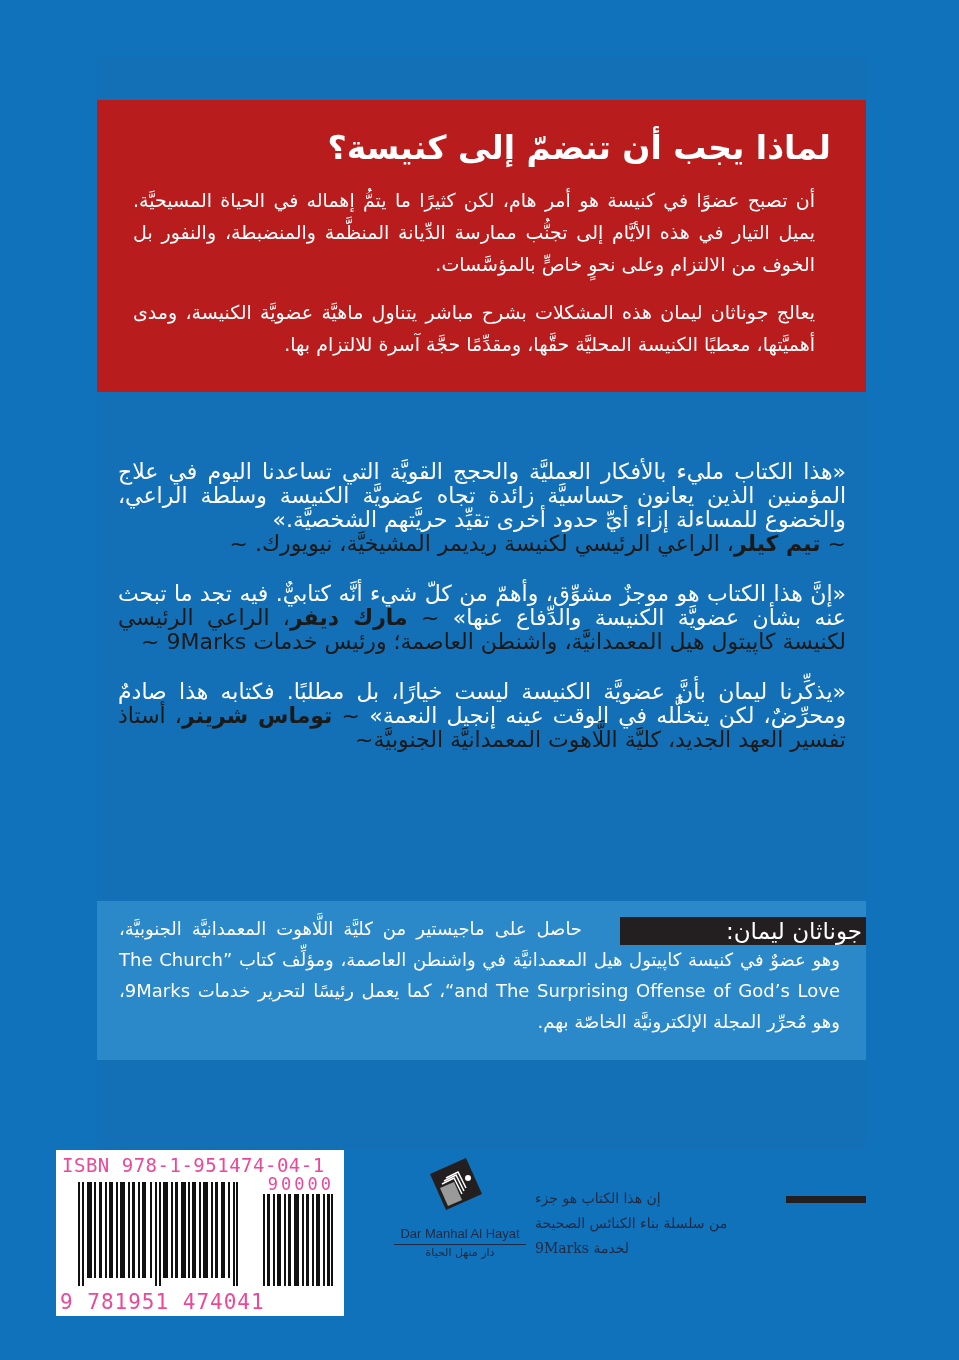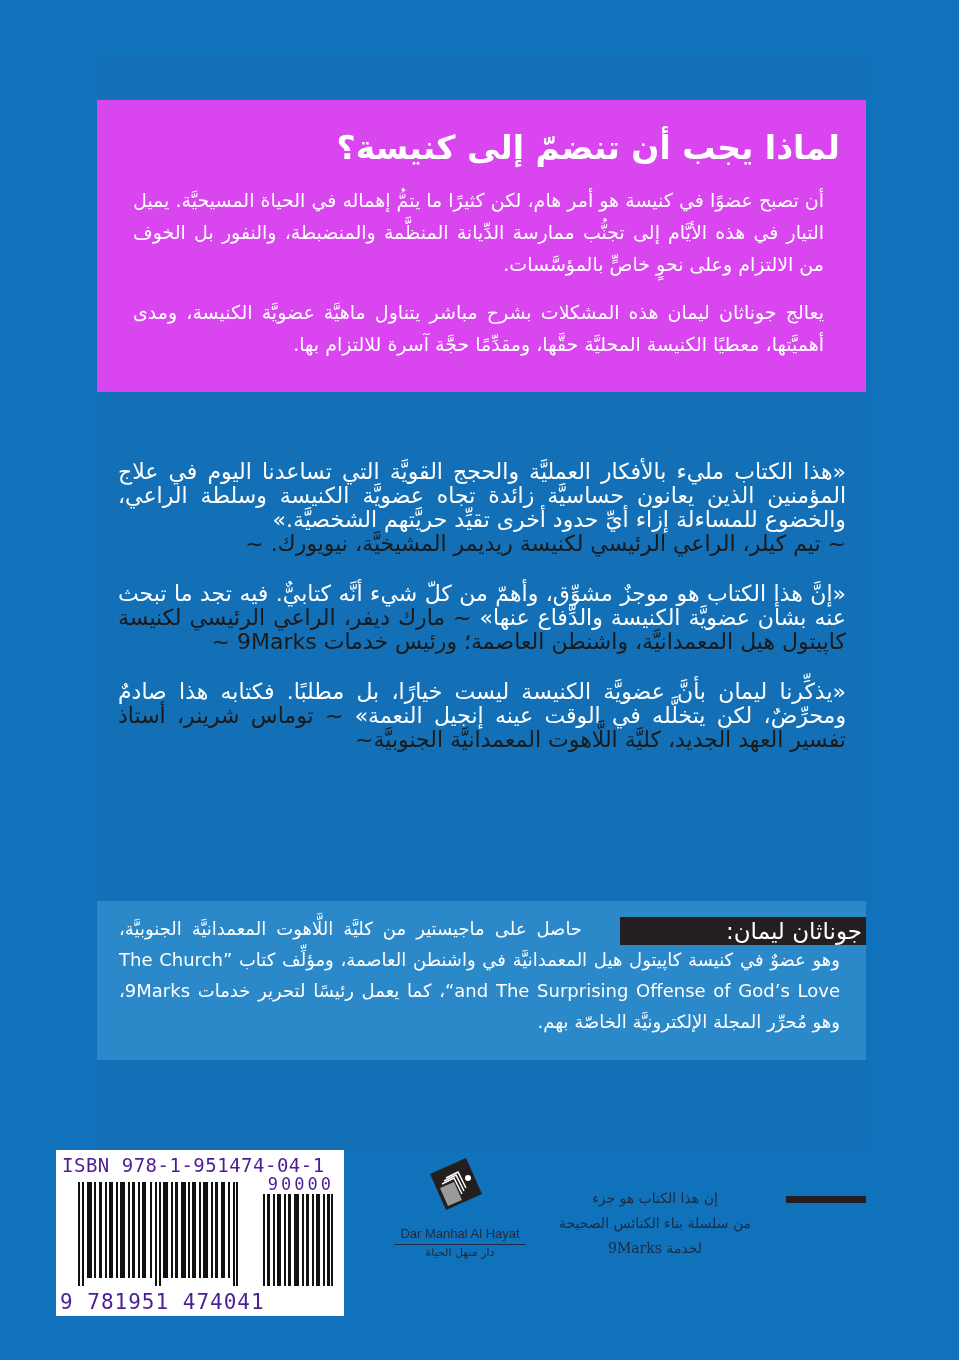--- a/index.html
+++ b/index.html
@@ -7,57 +7,57 @@
     width: 959px; height: 1360px; position: relative; overflow: hidden;
     background: #0f72ba;
     font-family: "DejaVu Sans", sans-serif;
   }
   .inner-panel {
     position: absolute; left: 97px; top: 57px; width: 769px; height: 1093px;
     background: #1370b6;
   }
   .dark-box {
     position: absolute; left: 97px; top: 100px; width: 769px; height: 292px;
-    background: #d946ef; color: #fff; direction: rtl; box-sizing: border-box;
-    padding: 28px 26px 0 20px;
+    background: #b91c1c; color: #fff; direction: rtl; box-sizing: border-box;
+    padding: 28px 35px 0 20px;
   }
   .dark-box h1 {
     margin: 0 0 6px 0; font-size: 33px; font-weight: bold; line-height: 40px;
     font-family: "DejaVu Sans", sans-serif;
   }
   .dark-box p {
     margin: 16px; font-size: 19px; line-height: 32px; text-align: justify;
     text-align-last: right;
   }
   .quotes {
     position: absolute; left: 118px; top: 460px; width: 728px;
     direction: rtl; color: #fff;
   }
   .quote { margin: 0 0 26px 0; font-size: 22px; line-height: 24px; text-align: justify; text-align-last: right; }
   .quote .attrib { color: #1a1a1a; }
-  .quote .attrib b { font-weight: normal; }
+  .quote .attrib b { font-weight: bold; }
   .author-box {
     position: absolute; left: 97px; top: 901px; width: 769px; height: 159px;
     background: #2b89c9;
   }
   .author-label {
     position: absolute; right: 0; top: 16px; width: 246px; height: 28px;
     background: #231f20; color: #fff; direction: rtl; font-size: 23px;
     line-height: 28px; padding-right: 4px; box-sizing: border-box;
   }
   .author-text {
     position: absolute; left: 22px; right: 26px; top: 12px;
     direction: rtl; color: #fff; font-size: 18px; line-height: 31px;
     text-align: justify; text-align-last: right;
   }
   .author-text .indent { display: inline-block; width: 258px; }
   .barcode-box {
     position: absolute; left: 56px; top: 1150px; width: 288px; height: 166px;
     background: #fff; box-sizing: border-box; padding: 4px 6px;
-    font-family: "DejaVu Sans Mono", monospace; color: #4c1d95;
+    font-family: "DejaVu Sans Mono", monospace; color: #ec4899;
   }
   .isbn-line { font-size: 19px; line-height: 22px; letter-spacing: 0.5px; white-space: nowrap; }
   .price-code { position: absolute; right: 10px; top: 24px; font-size: 17px; letter-spacing: 3px; }
   .bars-main { position: absolute; left: 22px; top: 32px; width: 160px; height: 104px; }
   .bars-addon { position: absolute; left: 207px; top: 44px; width: 70px; height: 92px; }
   .ean-digits { position: absolute; left: 4px; bottom: 2px; font-size: 21px; letter-spacing: 1px; white-space: pre; }
   .publisher {
     position: absolute; left: 392px; top: 1152px; width: 150px; height: 120px;
     text-align: center;
   }
@@ -68,21 +68,21 @@
   }
   .pub-line { position: absolute; left: 2px; top: 92px; width: 132px; height: 1px; background: #1f2a44; }
   .pub-name-ar {
     position: absolute; left: 0; top: 94px; width: 136px; font-size: 11px;
     color: #1f2a44; direction: rtl; text-align: center;
   }
   .series-bar { position: absolute; left: 786px; top: 1196px; width: 80px; height: 7px; background: #231f20; }
   .series-text {
     position: absolute; right: 184px; top: 1186px; width: 240px;
     direction: rtl; color: #1f2a44; font-size: 14px; line-height: 25px;
-    font-family: "DejaVu Serif", serif; text-align: center;
+    font-family: "DejaVu Serif", serif; text-align: left;
   }
 </style>
 </head>
 <body>
 
 <div class="inner-panel"></div>
 
 <section class="dark-box">
   <h1>لماذا يجب أن تنضمّ إلى كنيسة؟</h1>
   <p>أن تصبح عضوًا في كنيسة هو أمر هام، لكن كثيرًا ما يتمُّ إهماله في الحياة المسيحيَّة. يميل التيار في هذه الأيَّام إلى تجنُّب ممارسة الدِّيانة المنظَّمة والمنضبطة، والنفور بل الخوف من الالتزام وعلى نحوٍ خاصٍّ بالمؤسَّسات.</p>

